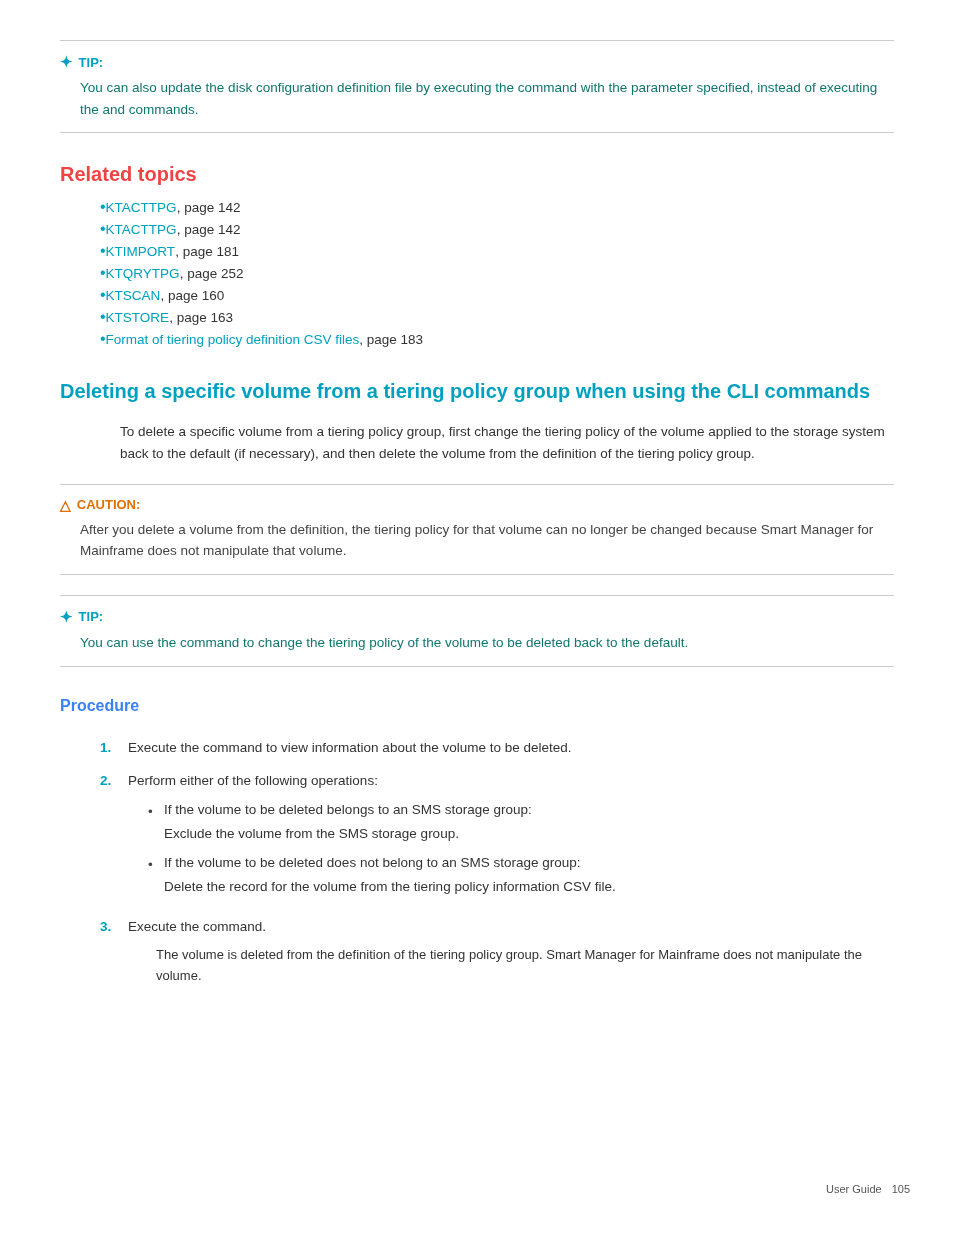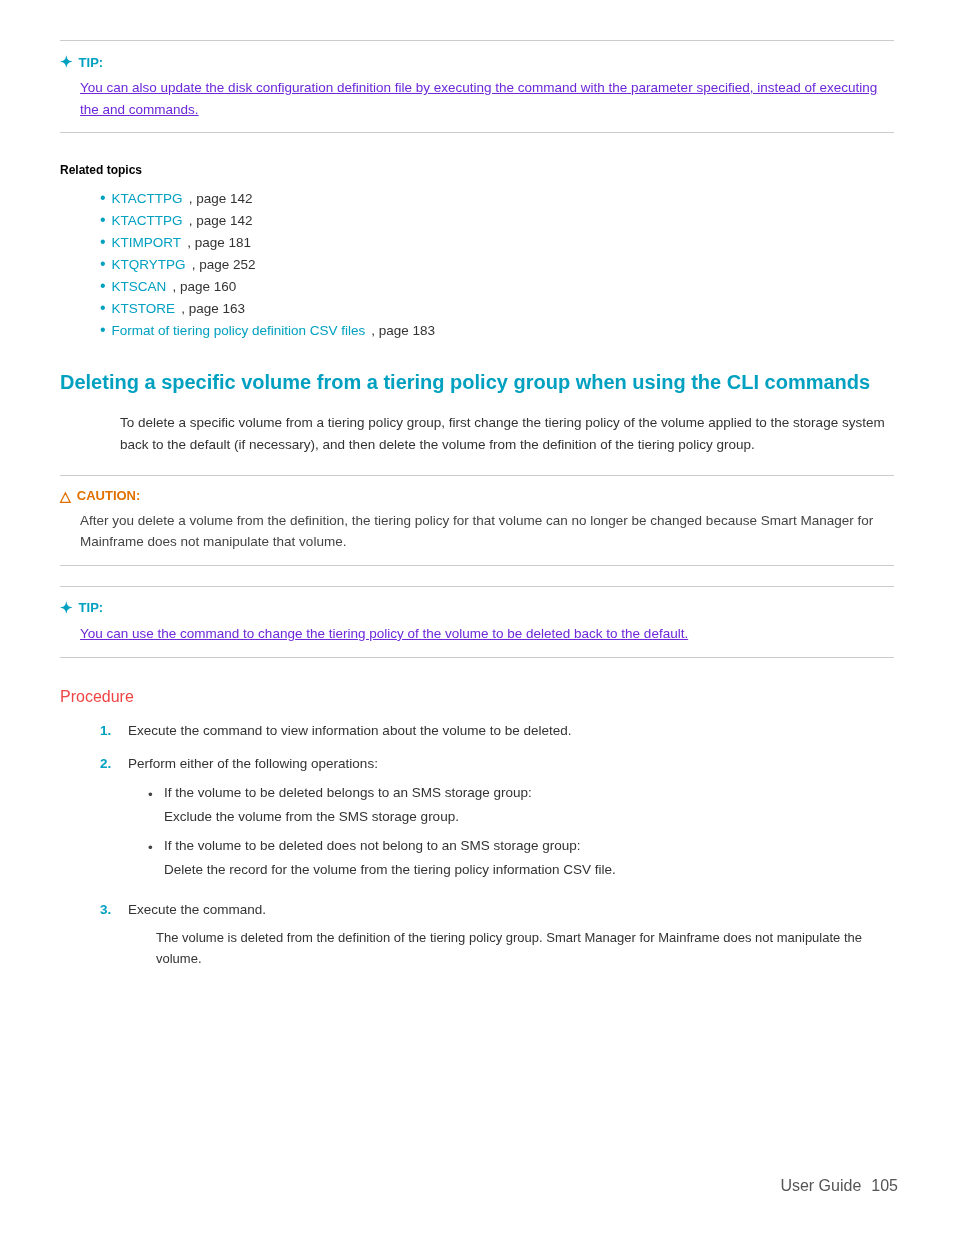--- a/index.html
+++ b/index.html
@@ -30,22 +30,21 @@
       margin-bottom: 6px;
     }
     .tip-icon {
       font-size: 15px;
       color: #00a0c0;
     }
     .tip-content {
       padding-left: 20px;
       font-size: 13.5px;
       line-height: 1.6;
-      color: #6d28d9;
-      text-decoration: underline;
+      color: #0f766e;
     }
 
     
     .caution-box {
       border-top: 1px solid #ccc;
       border-bottom: 1px solid #ccc;
       padding: 12px 0 12px 0;
       margin-bottom: 20px;
     }
     .caution-label {
@@ -63,36 +62,35 @@
     }
     .caution-content {
       padding-left: 20px;
       font-size: 13.5px;
       line-height: 1.6;
       color: #444;
     }
 
     
     .related-topics-heading {
-      color: #000000;
-      font-size: 12px;
+      color: #ef4444;
+      font-size: 20px;
       font-weight: bold;
       margin-bottom: 12px;
     }
     .related-topics-list {
       list-style: none;
       padding-left: 40px;
       margin-bottom: 30px;
     }
     .related-topics-list li {
       margin-bottom: 4px;
       font-size: 13.5px;
       display: flex;
       align-items: center;
-      gap: 6px;
     }
     .related-topics-list li::before {
       content: "•";
       color: #00a0c0;
       font-size: 16px;
     }
     .link {
       color: #00a0c0;
       text-decoration: none;
     }
@@ -110,24 +108,24 @@
     .body-para {
       padding-left: 60px;
       font-size: 13.5px;
       line-height: 1.65;
       color: #333;
       margin-bottom: 18px;
     }
 
     
     .procedure-heading {
-      color: #ef4444;
+      color: #3b82f6;
       font-size: 16px;
-      font-weight: normal;
-      margin-bottom: 14px;
+      font-weight: bold;
+      margin-bottom: 22px;
     }
 
     
     .procedure-list {
       list-style: none;
       padding-left: 40px;
       margin-bottom: 20px;
     }
     .procedure-list > li {
       margin-bottom: 12px;
@@ -173,22 +171,22 @@
       padding-left: 28px;
       margin-top: 6px;
       font-size: 13px;
       line-height: 1.65;
     }
 
     
     .footer {
       position: absolute;
       bottom: 40px;
-      right: 56px;
-      font-size: 16px;
+      right: 44px;
+      font-size: 11px;
       color: #555;
       display: flex;
       gap: 10px;
       align-items: flex-start;
     }
 
     
     .section-gap { margin-bottom: 20px; }
   </style>
 </head>

